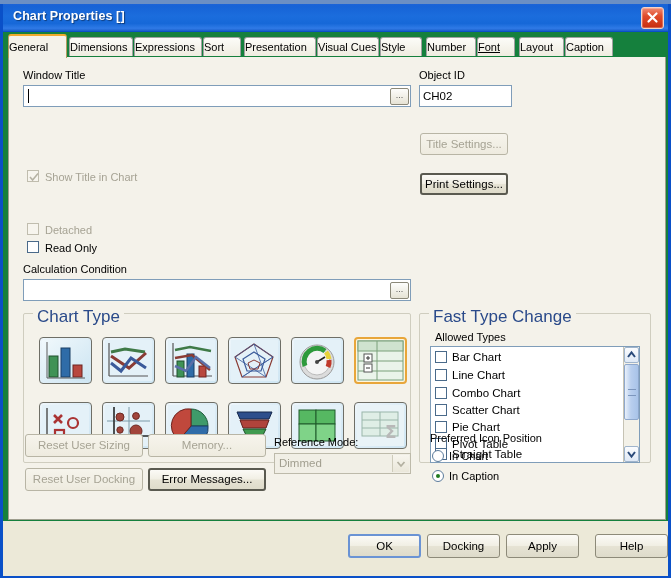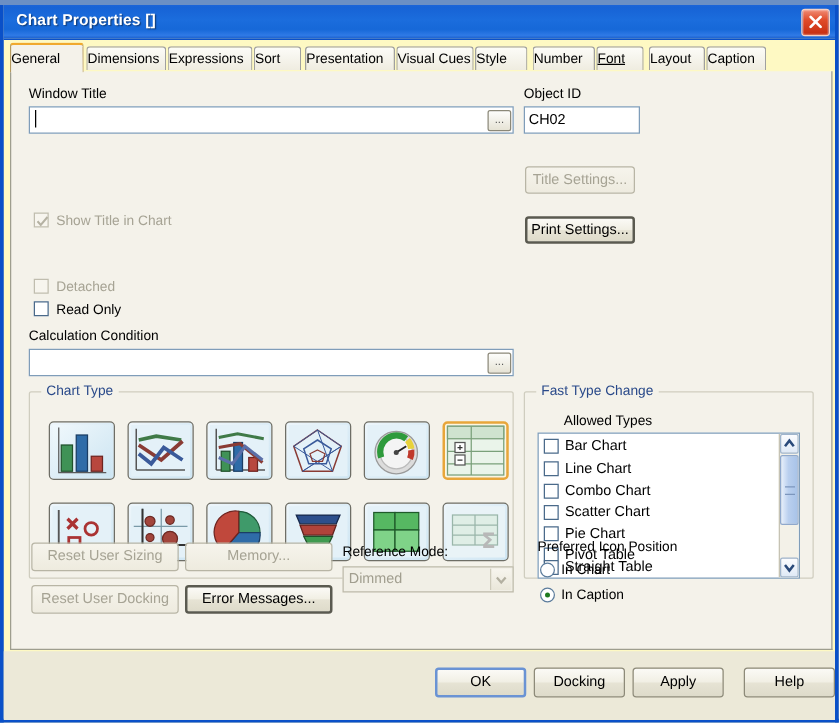--- a/index.html
+++ b/index.html
@@ -7,21 +7,21 @@
     width:671px;height:578px;overflow:hidden;
     background:#6b8fc4;
     font-family:"Liberation Sans", sans-serif;
     font-size:11px;
     color:#000;
     -webkit-font-smoothing:none;
   }
   
   #window{
     position:absolute;left:0;top:4px;width:671px;height:574px;
-    background:#fef9c3;
+    background:#15803d;
     border:3px solid #0a50c8;
     border-top:none;
     box-sizing:border-box;
   }
   #titlebar{
     position:absolute;left:0;top:0;width:100%;height:27px;
     background:linear-gradient(to bottom,#1c64d8 0%,#1763d6 8%,#1b6ddd 45%,#1668d8 72%,#2f7ae6 90%,#1a5ec9 100%);
     border-bottom:1px solid #0a50c8;
   }
   #title-text{
@@ -130,21 +130,21 @@
     position:absolute;left:3px;top:3px;width:4px;height:4px;border-radius:50%;
     background:#1f7a1f;display:block;
   }
   
   .group{
     position:absolute;border:1px solid #cfcdbf;box-sizing:border-box;
     border-radius:2px;
   }
   .group > .gtitle{
     position:absolute;top:-7px;left:9px;background:#f4f2ea;
-    padding:0 4px;font-size:11px;color:#2a4a8a;white-space:nowrap;
+    padding:0 4px;font-size:17px;color:#2a4a8a;white-space:nowrap;
   }
   
   .icobtn{
     position:absolute;width:53px;height:47px;
     border:1px solid #6e6e66;border-radius:4px;
     background:linear-gradient(135deg,#eef6fb 0%,#dfeef7 45%,#cfe6f3 100%);
     box-sizing:border-box;cursor:pointer;
     overflow:hidden;
   }
   .icobtn.sel{
@@ -383,21 +383,21 @@
         <rect x="2" y="2" width="47" height="41" fill="#e9f3f7"></rect>
         <rect x="7" y="9" width="36" height="24" fill="#dfeee6" stroke="#9ab6aa"></rect>
         <path d="M7 17 L43 17 M7 25 L43 25 M25 9 L25 33" stroke="#9ab6aa" stroke-width="1"></path>
         <text x="30" y="35" font-family="DejaVu Sans, sans-serif" font-size="17" fill="#b8b8b8" font-weight="bold">Σ</text>
       </svg>
     </div>
 
     <div class="group" style="left:410px;top:256px;width:232px;height:150px;">
       <div class="gtitle">Fast Type Change</div>
     </div>
-    <div class="lbl" style="left:442px;top:274px;">Allowed Types</div>
+    <div class="lbl" style="left:426px;top:274px;">Allowed Types</div>
 
     <div id="allowed-list" style="left:421px;top:289px;width:210px;height:117px;">
       <div class="li" style="top:2px;">
         <span class="cb"></span>
         <span>Bar Chart</span>
       </div>
       <div class="li" style="top:20px;">
         <span class="cb"></span>
         <span>Line Chart</span>
       </div>

